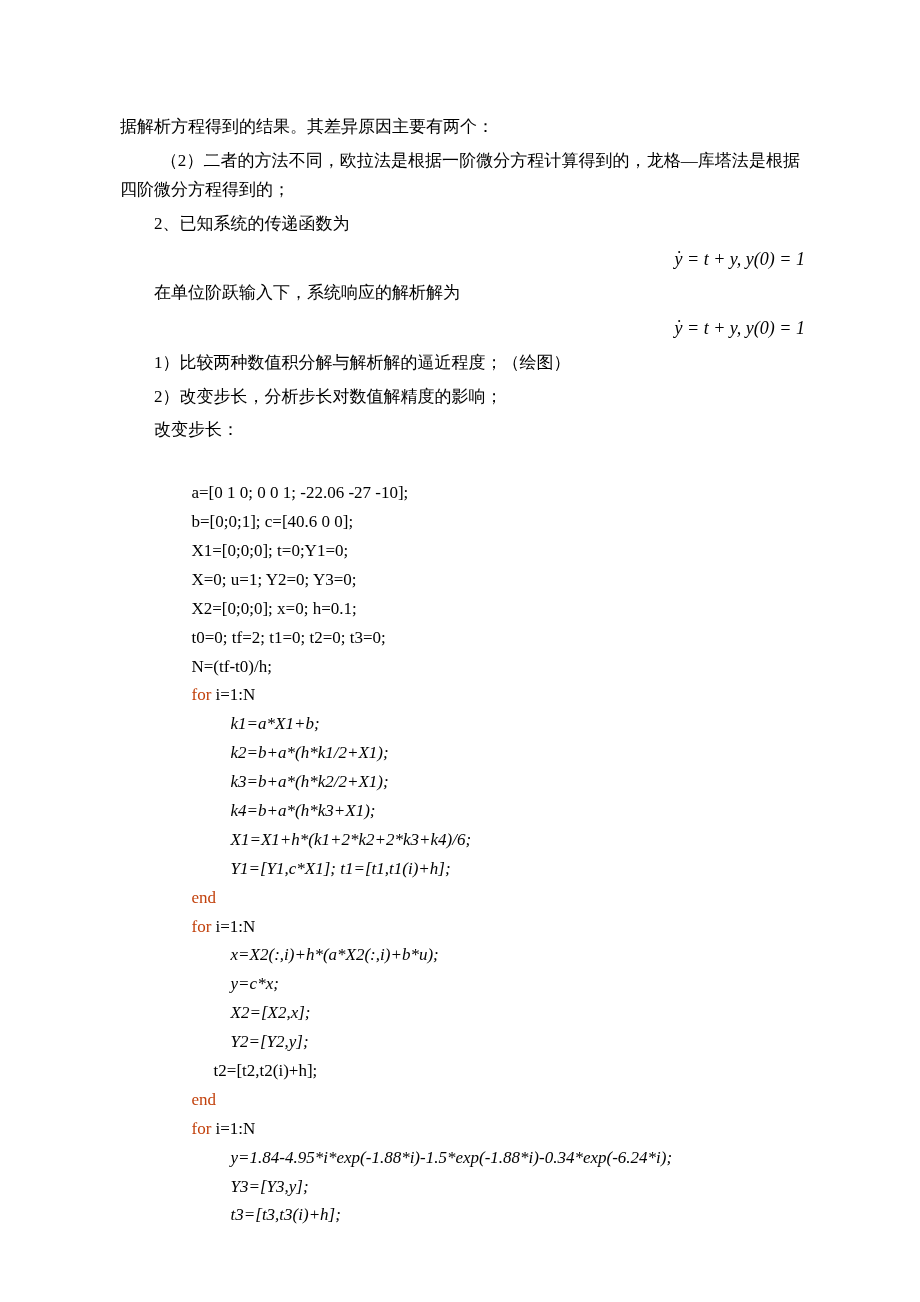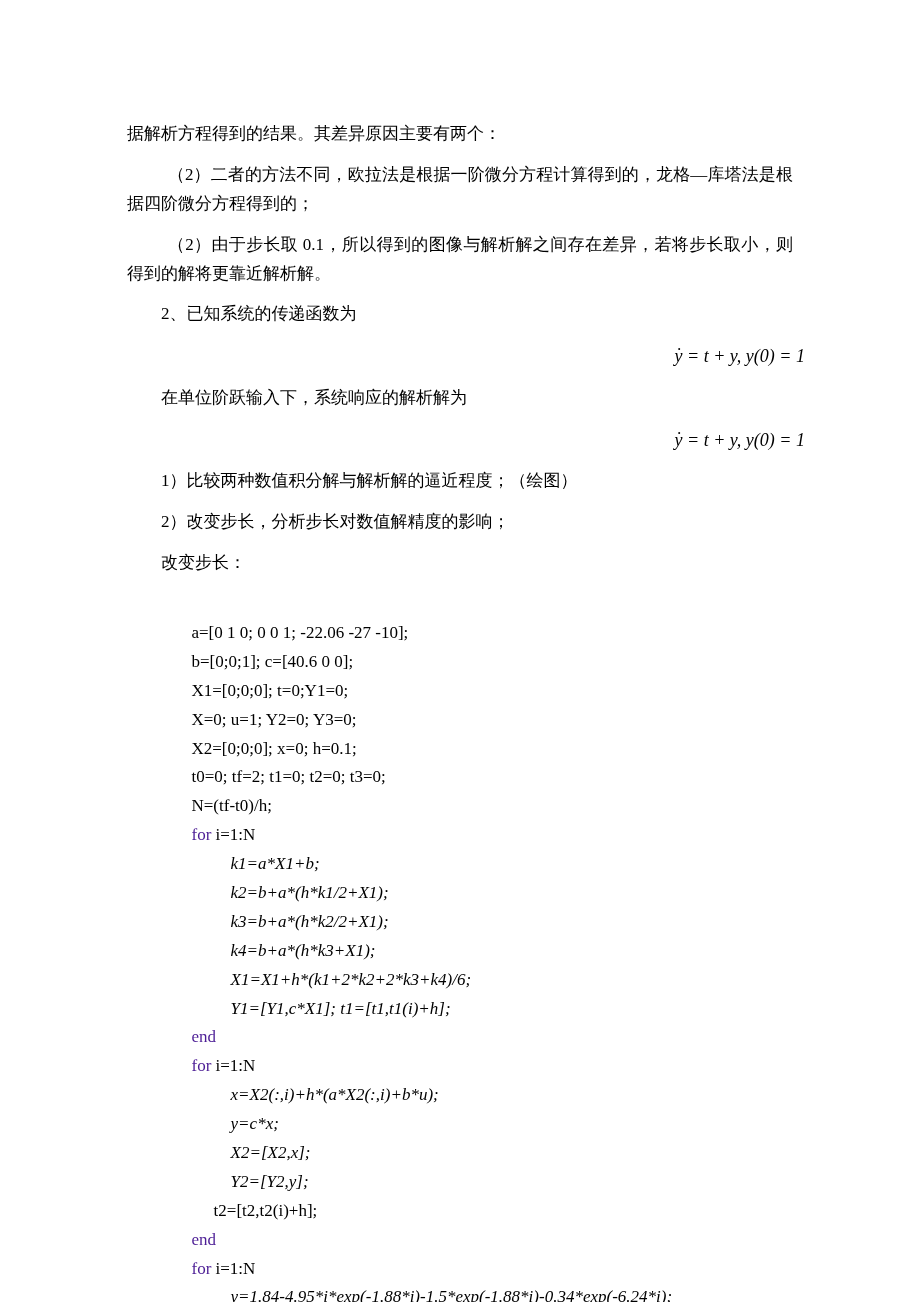--- a/index.html
+++ b/index.html
@@ -12,21 +12,21 @@
     line-height: 1.7;
   }
   .page {
     width: 920px;
     min-height: 1302px;
     margin: 0 auto;
     padding: 108px 115px 70px 115px;
     box-sizing: border-box;
   }
   .para {
-    margin: 12px;
+    margin: 5px;
     text-align: justify;
   }
   .indent1 {
     text-indent: 2em;
   }
   .indent2 {
     text-indent: 2.4em;
   }
   .equation {
     text-align: right;
@@ -38,41 +38,40 @@
   .code-block {
     font-family: "SimSun", "FangSong", "STSong", serif;
     font-size: 17px;
     white-space: pre;
     margin: 0 0 0 2.2em;
     line-height: 1.7;
   }
   .code-block .i1 { display:inline-block; margin-left: 2.3em; }
   .code-block .i2 { display:inline-block; margin-left: 4.6em; font-style: italic; }
   .code-block .i15{ display:inline-block; margin-left: 3.6em; }
-  .kw { color: #4c1d95; }
+  .kw { color: #c2410c; }
   .ydot {
     position: relative;
   }
   .ydot::after {
     content: "·";
     position: absolute;
     top: -0.55em;
     left: 0.12em;
     font-size: 0.9em;
     font-style: normal;
   }
 </style>
 </head>
 <body>
 
 <div class="page">
 
   <p class="para">据解析方程得到的结果。其差异原因主要有两个：</p>
   <p class="para indent2">（2）二者的方法不同，欧拉法是根据一阶微分方程计算得到的，龙格—库塔法是根据四阶微分方程得到的；</p>
-  <p class="para indent2">（2）由于步长取 0.1，所以得到的图像与解析解之间存在差异，若将步长取小，则得到的解将更靠近解析解。</p>
   <p class="para indent1">2、已知系统的传递函数为</p>
 
   <div class="equation">
     <span class="ydot">y</span><span> = t + y, y(0) = 1</span>
   </div>
 
   <p class="para indent1">在单位阶跃输入下，系统响应的解析解为</p>
 
   <div class="equation">
     <span class="ydot">y</span><span> = t + y, y(0) = 1</span>

